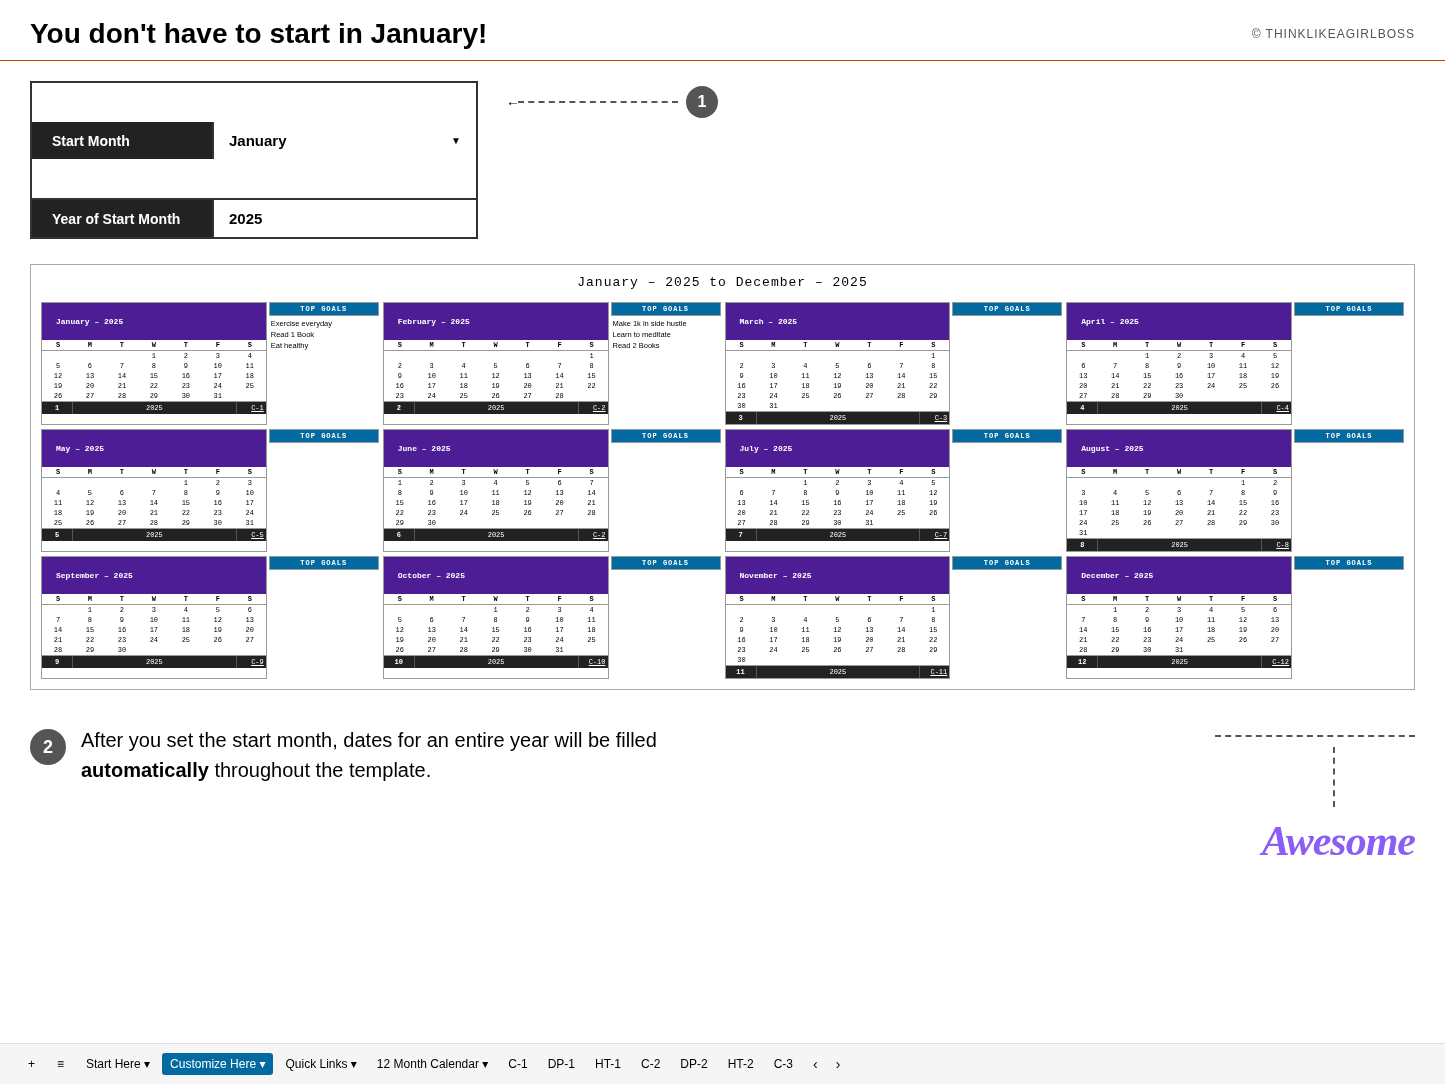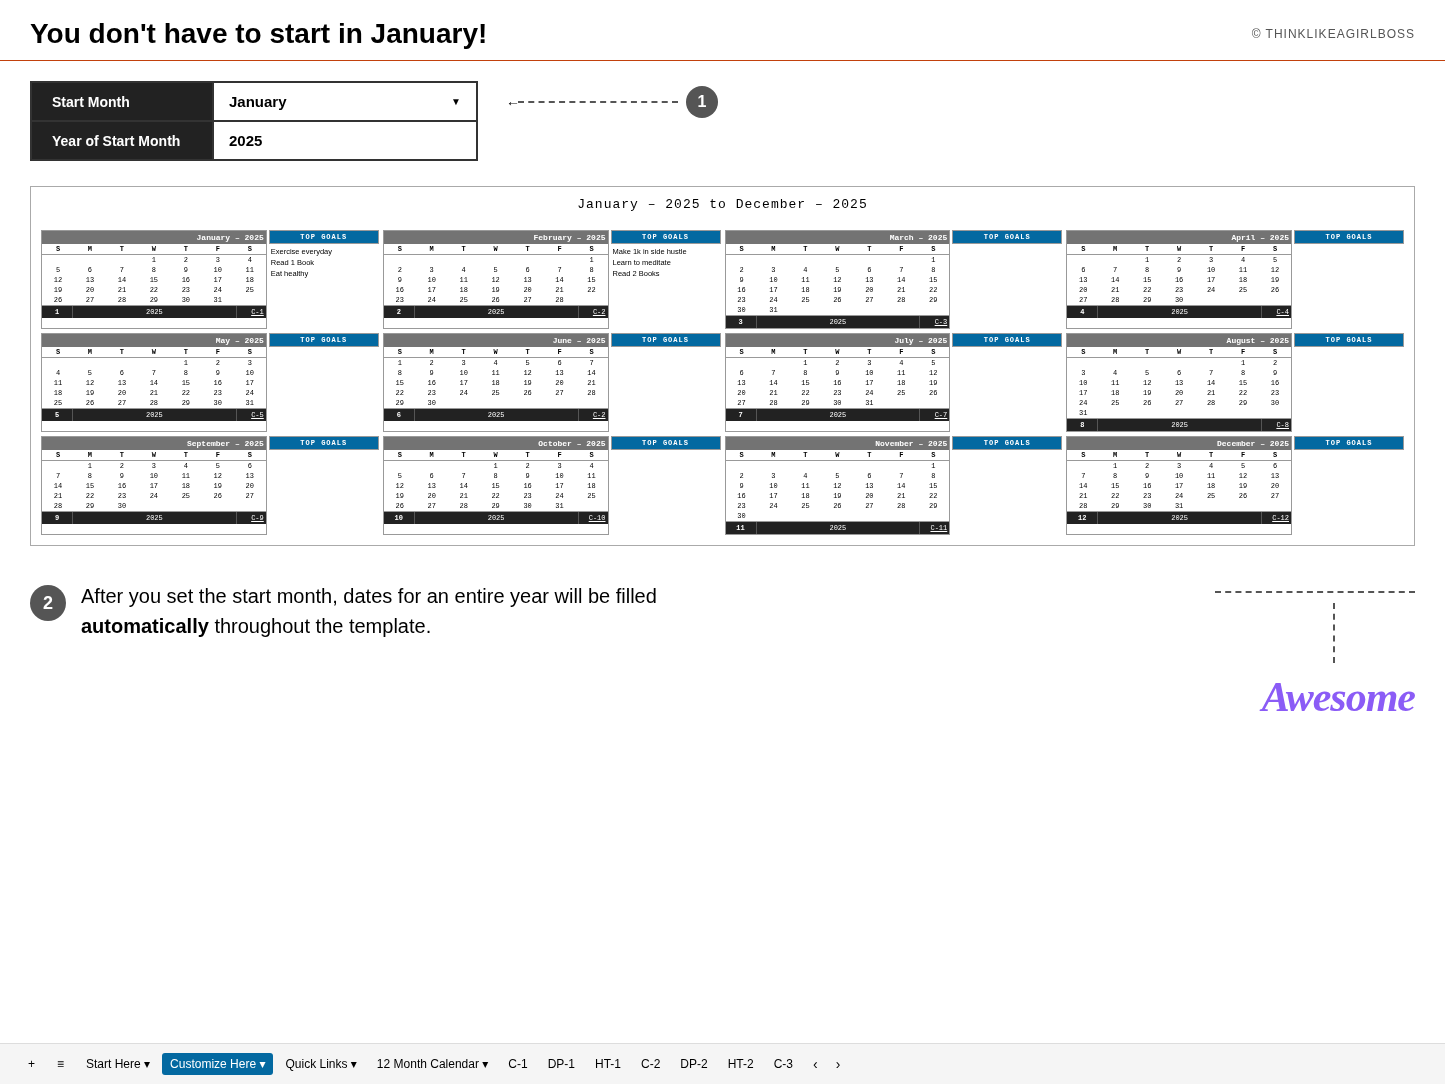--- a/index.html
+++ b/index.html
@@ -15,21 +15,21 @@
     }
     .top-header h1 { font-size: 28px; font-weight: 900; }
     .copyright { font-size: 12px; color: #555; letter-spacing: 1px; }
 
     
     .main-content { padding: 20px 30px; }
 
     
     .input-section { display: flex; align-items: flex-start; gap: 40px; margin-bottom: 25px; }
     .input-table { border: 2px solid #333; }
-    .input-row { display: flex; }
+    .input-row { display: flex; margin-top: 39px; }
     .input-label {
       background: #222;
       color: #fff;
       font-size: 14px;
       font-weight: bold;
       padding: 10px 20px;
       width: 180px;
       display: flex;
       align-items: center;
     }
@@ -83,44 +83,44 @@
     
     .calendar-container {
       border: 1px solid #aaa;
       padding: 10px;
       margin-bottom: 20px;
     }
     .calendar-title {
       text-align: center;
       font-size: 13px;
       font-family: 'Courier New', monospace;
-      margin-bottom: 18px;
+      margin-bottom: 12px;
       letter-spacing: 1px;
     }
     .calendar-grid {
       display: grid;
       grid-template-columns: repeat(4, 1fr);
       gap: 4px;
     }
     .cal-unit {
       display: flex;
       gap: 2px;
     }
     .mini-cal {
       border: 1px solid #999;
       font-size: 8px;
       font-family: 'Courier New', monospace;
       flex: 1;
       min-width: 0;
     }
     .mini-cal-header {
-      background: #737373;
+      background: #4c1d95;
       color: #fff;
-      text-align: right;
-      padding: 2px;
+      text-align: left;
+      padding: 14px;
       font-size: 8px;
       font-weight: bold;
     }
     .mini-cal-days {
       display: grid;
       grid-template-columns: repeat(7, 1fr);
       text-align: center;
       border-bottom: 1px solid #999;
     }
     .mini-cal-days span {

